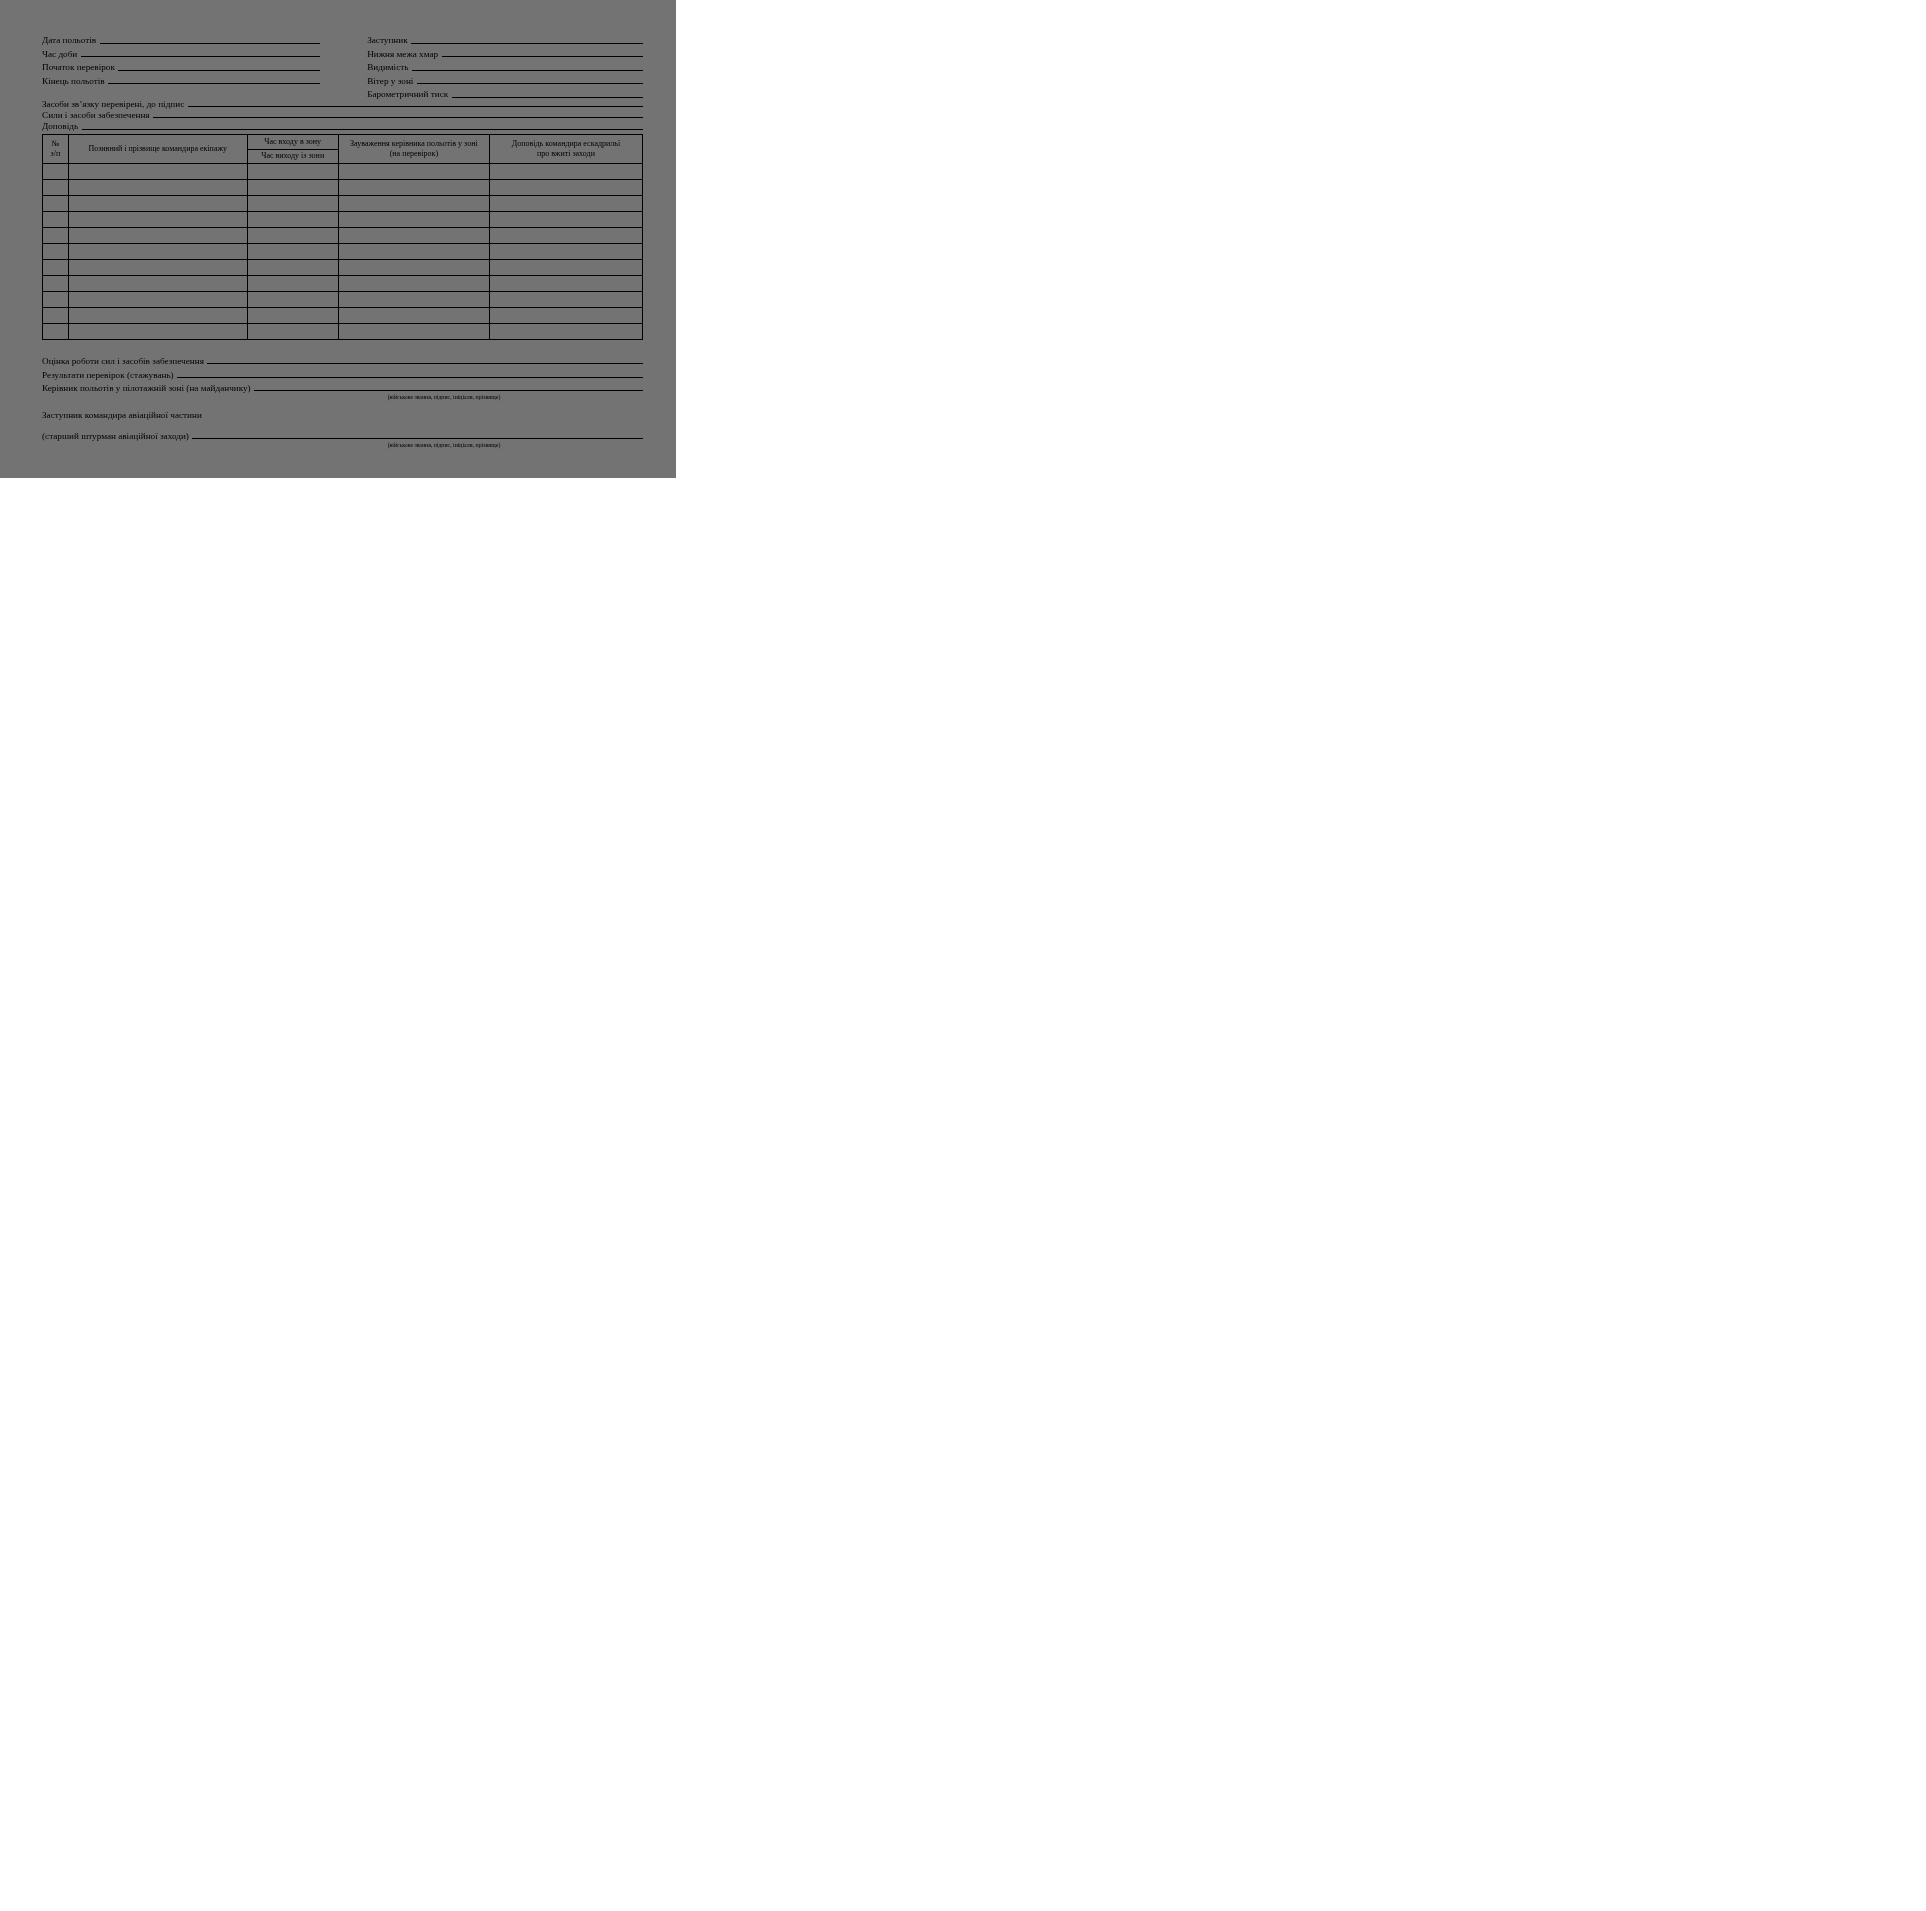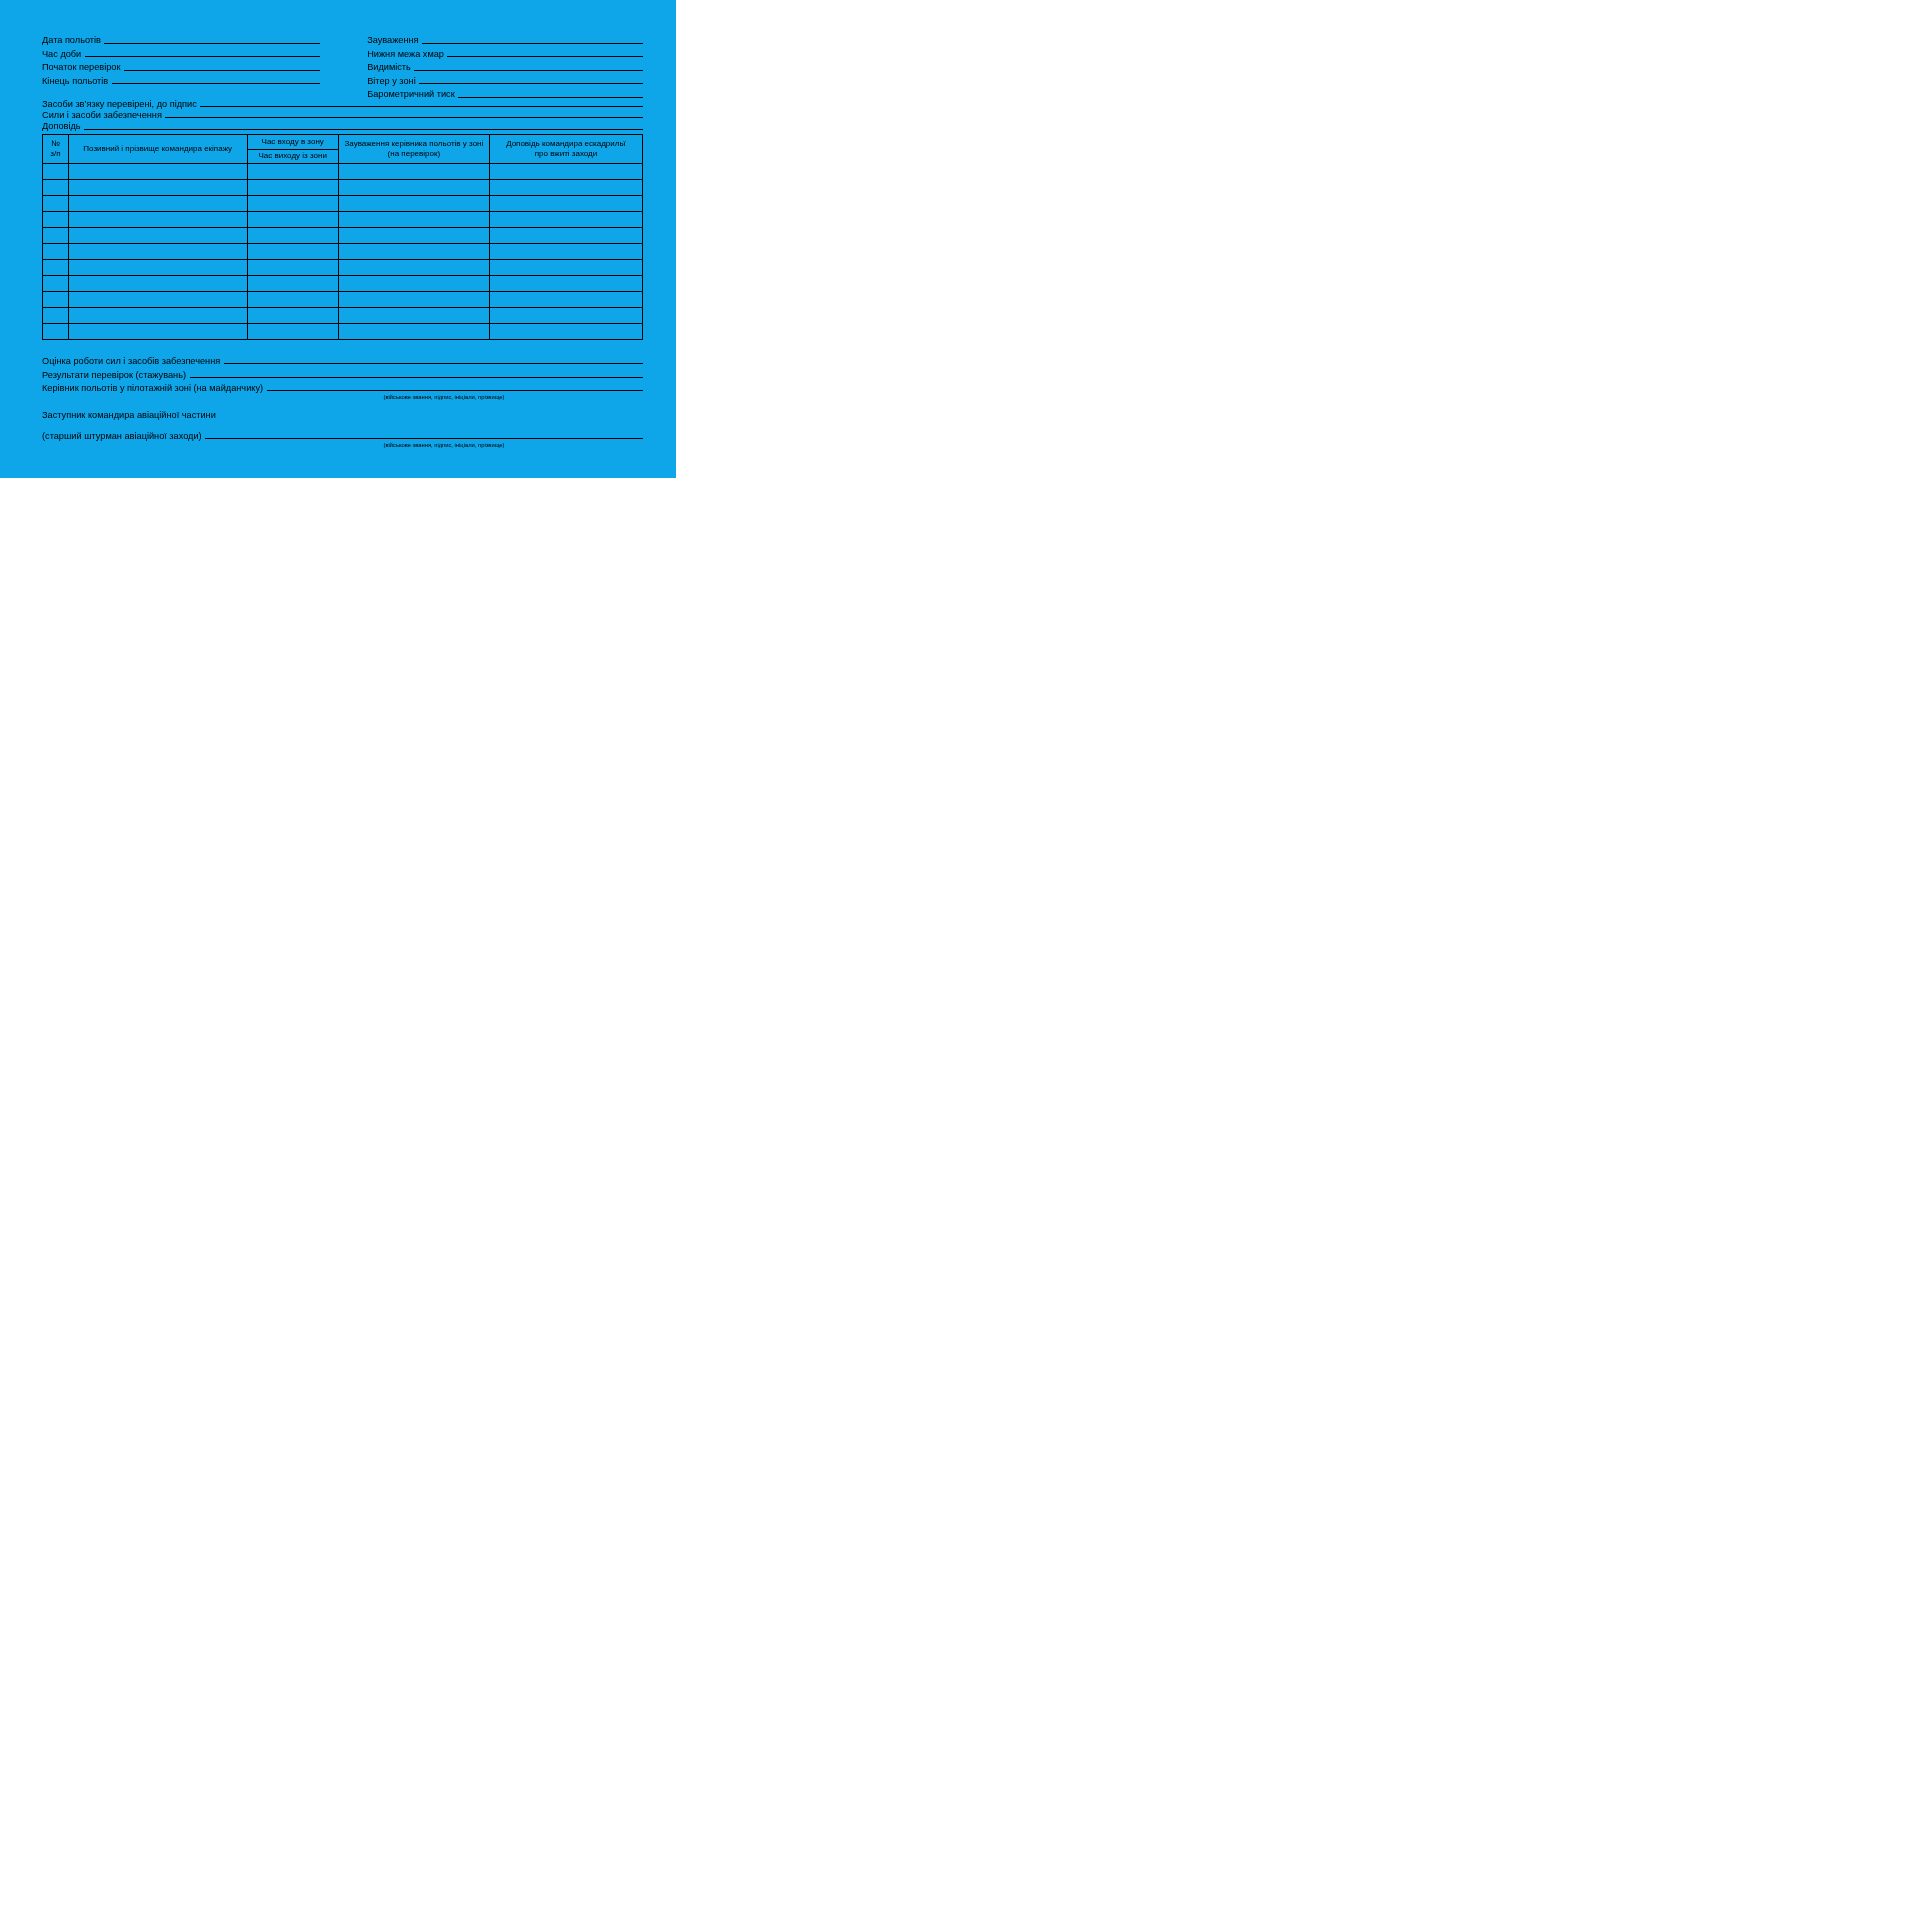--- a/index.html
+++ b/index.html
@@ -2,23 +2,23 @@
 <html lang="uk" style="font-size:6.2px"><head>
 <meta charset="utf-8">
 <style>
   * { box-sizing: border-box; }
   html, body { margin: 0; padding: 0; background: #ffffff; }
 
   .page {
     position: relative;
     width: 676px;
     height: 478px;
-    background: #0ea5e9;
+    background: #737373;
     color: #000000;
-    font-family: Liberation Sans, sans-serif;
+    font-family: Liberation Serif, serif;
     font-size: 9.2px;
     overflow: hidden;
   }
 
   .content {
     position: absolute;
     left: 42px;
     top: 0;
     width: 601px;
   }
@@ -97,21 +97,21 @@
           <span class="label">Початок перевірок</span>
           <span class="line"></span>
         </div>
         <div class="field">
           <span class="label">Кінець польотів</span>
           <span class="line"></span>
         </div>
       </div>
       <div class="col-right">
         <div class="field">
-          <span class="label">Зауваження</span>
+          <span class="label">Заступник</span>
           <span class="line"></span>
         </div>
         <div class="field">
           <span class="label">Нижня межа хмар</span>
           <span class="line"></span>
         </div>
         <div class="field">
           <span class="label">Видимість</span>
           <span class="line"></span>
         </div>

